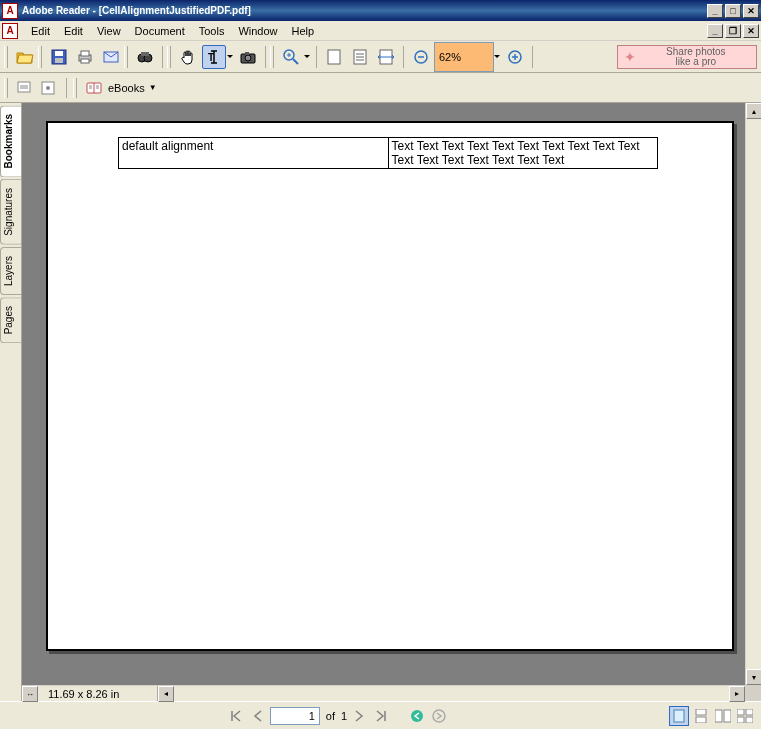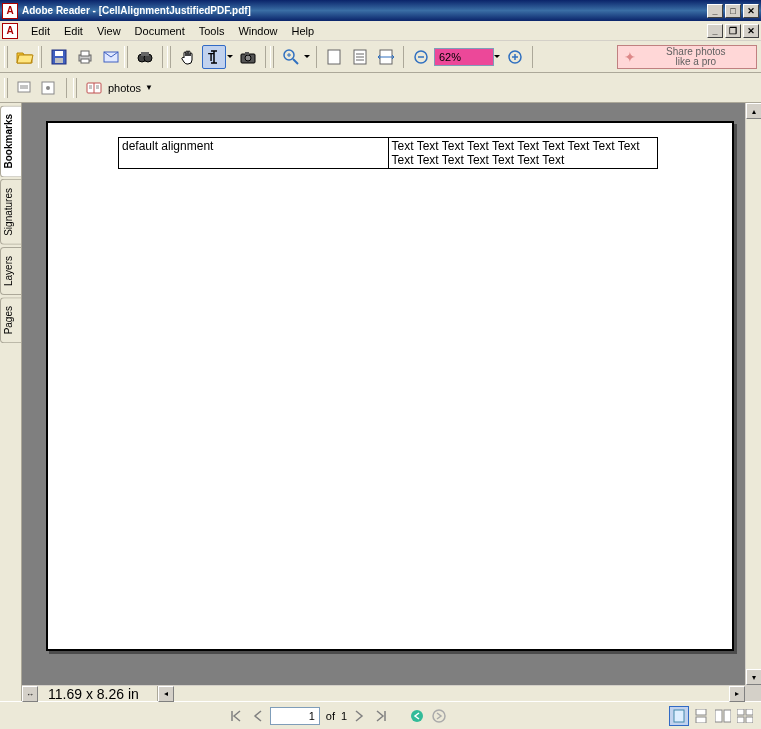--- a/index.html
+++ b/index.html
@@ -105,22 +105,22 @@
   .toolbar .drop {
     width: 10px; height: 22px;
     display: flex; align-items: center; justify-content: center;
     margin-left: -2px;
   }
   .toolbar .drop::after {
     content: ""; border: 3px solid transparent; border-top-color: #000;
     margin-top: 3px;
   }
   .zoom-input {
-    width: 60px; height: 18px;
-    background: #ec4899; border: 1px solid #7f9db9;
+    width: 60px; height: 30px;
+    background: #fdba74; border: 1px solid #7f9db9;
     font-size: 11px; padding: 0 4px;
   }
   .toolbar .share-box {
     margin-left: auto;
     background: #ffd7d7;
     border: 1px solid #c08080;
     height: 24px; width: 140px;
     display: flex; align-items: center;
     padding: 0 6px; gap: 6px;
     font-size: 10px; color: #606060;
@@ -195,21 +195,21 @@
     display: flex; align-items: center; justify-content: center; font-size: 8px;
   }
   .vscroll .strack { flex: 1; background: #ece9d8; }
   .hscroll {
     position: absolute; left: 0; right: 16px; bottom: 0;
     height: 16px; background: #ece9d8;
     border-top: 1px solid #d4d0c8;
     display: flex; align-items: center;
   }
   .hscroll .dim {
-    padding: 0 10px; font-size: 14px; color: #000;
+    padding: 0 10px; font-size: 11px; color: #000;
     background: #ece9d8;
     border-right: 1px solid #aca899;
     height: 100%; display: flex; align-items: center;
     min-width: 120px;
   }
   .hscroll .strack { flex: 1; background: #ece9d8; }
   .corner {
     position: absolute; right:0; bottom:0; width:16px; height:16px;
     background: #d4d0c8;
   }
@@ -446,21 +446,21 @@
       </svg>
   </div>
   <div style="width:1px;height:20px;background:#aca899;margin:0 6px"></div>
   <div class="grip" style="width:4px;height:20px;border-left:1px solid #fff;border-right:1px solid #aca899;margin-right:4px"></div>
   <div class="ebooks">
     <svg width="18" height="16">
         <rect x="1" y="3" width="14" height="10" rx="1" fill="#fff" stroke="#c05050"></rect>
         <path d="M8 3v10" stroke="#c05050"></path>
         <path d="M3 6h3M3 8h3M10 6h3M10 8h3" stroke="#888"></path>
       </svg>
-    <span>photos</span>
+    <span>eBooks</span>
     <span style="font-size:8px">▼</span>
   </div>
 </div>
 
 <div class="workspace">
   <div class="sidebar">
     <div class="vtab active">Bookmarks</div>
     <div class="vtab">Signatures</div>
     <div class="vtab">Layers</div>
     <div class="vtab">Pages</div>

